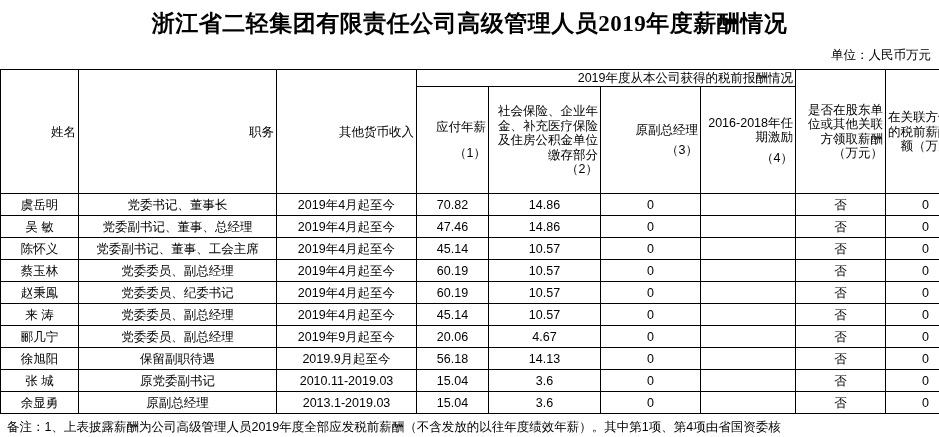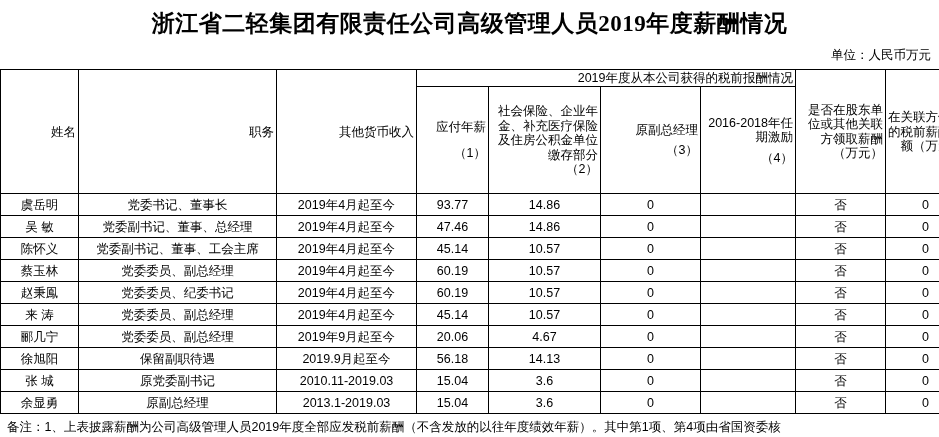--- a/index.html
+++ b/index.html
@@ -119,21 +119,21 @@
           <div>2016-2018年任期激励</div>
           <div style="margin-top:6px">（4）</div>
         </th>
       </tr>
     </thead>
     <tbody>
       <tr>
         <td class="data nm">虞岳明</td>
         <td class="data post">党委书记、董事长</td>
         <td class="data">2019年4月起至今</td>
-        <td class="data">93.77</td>
+        <td class="data">70.82</td>
         <td class="data">14.86</td>
         <td class="data">0</td>
         <td class="data"></td>
         <td class="data">否</td>
         <td class="data">0</td>
       </tr>
       <tr>
         <td class="data nm">吴  敏</td>
         <td class="data post">党委副书记、董事、总经理</td>
         <td class="data">2019年4月起至今</td>

